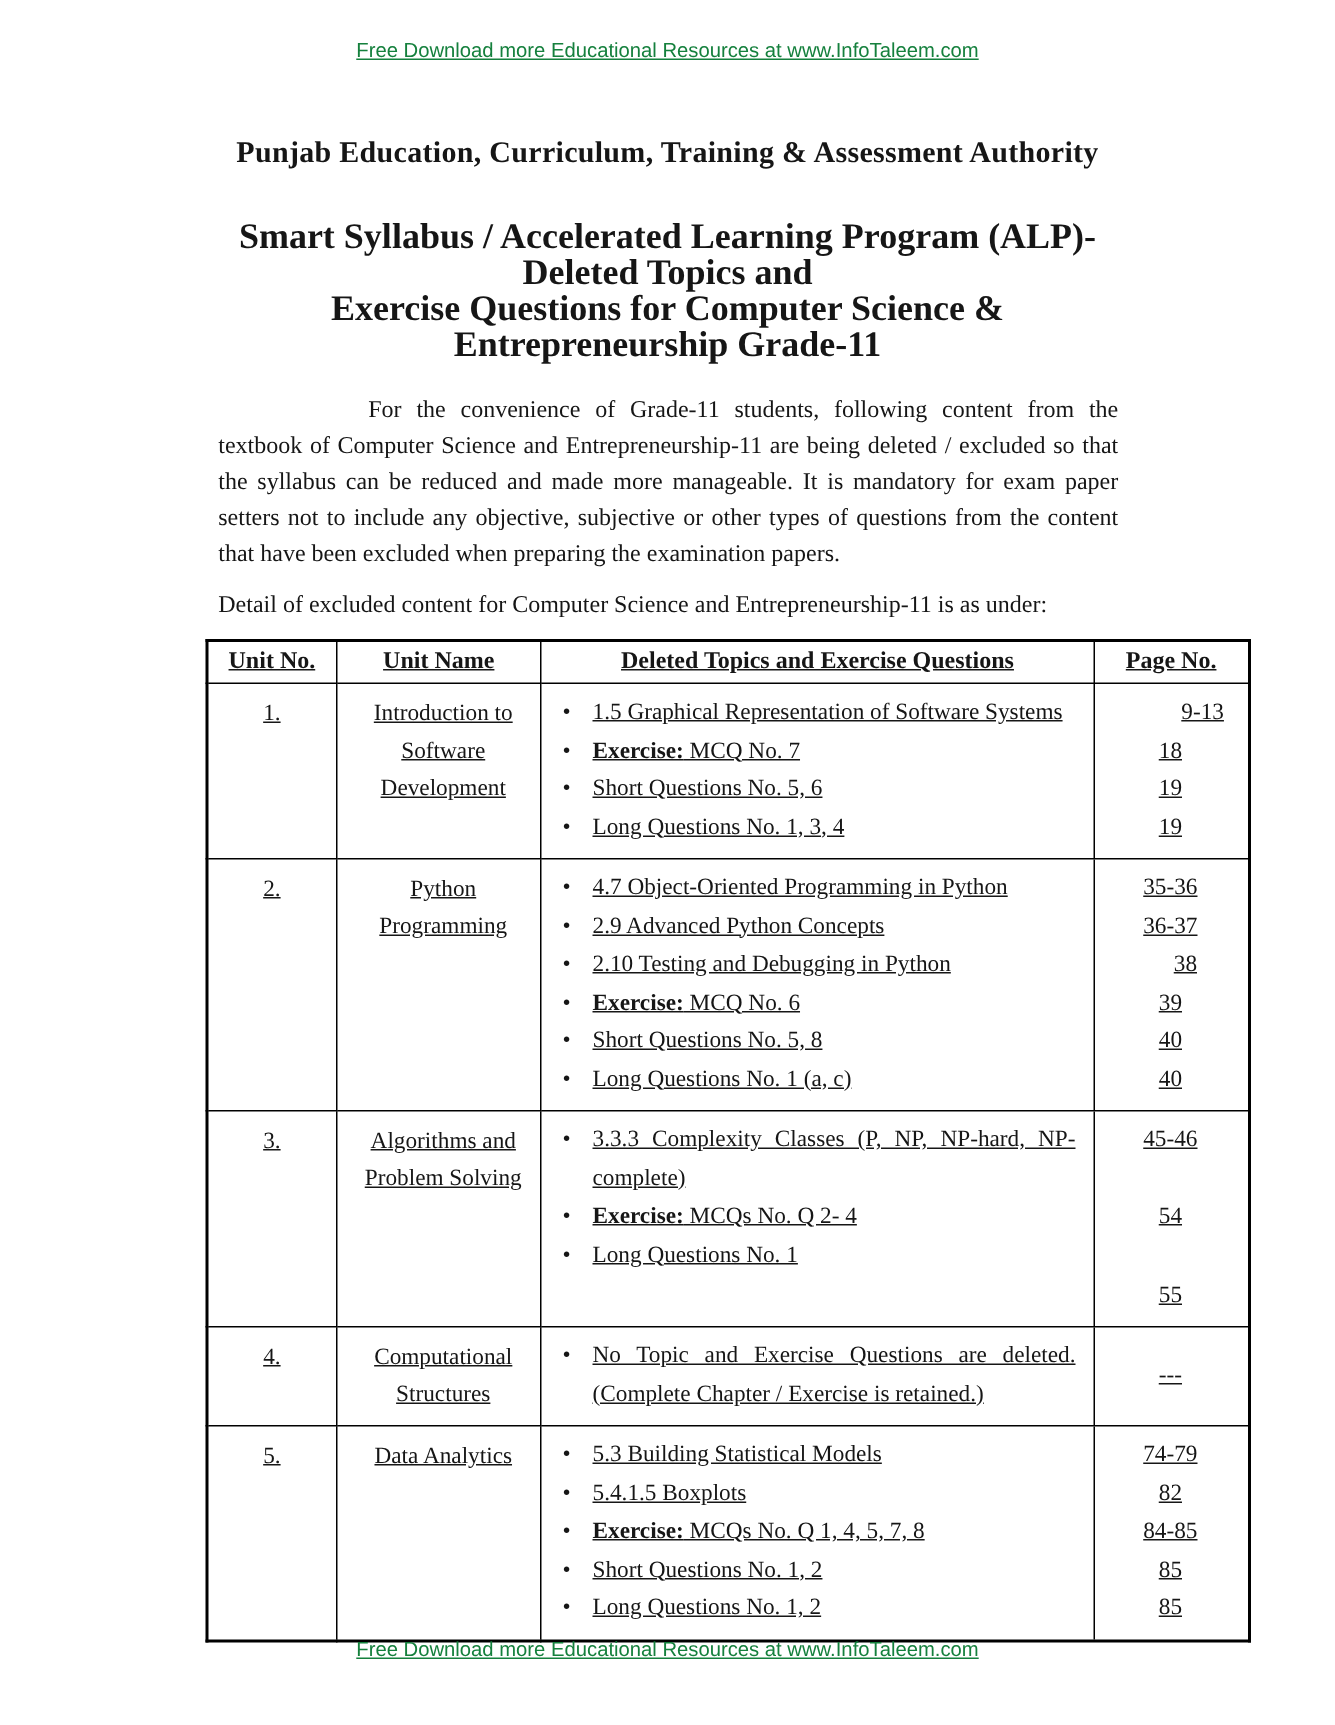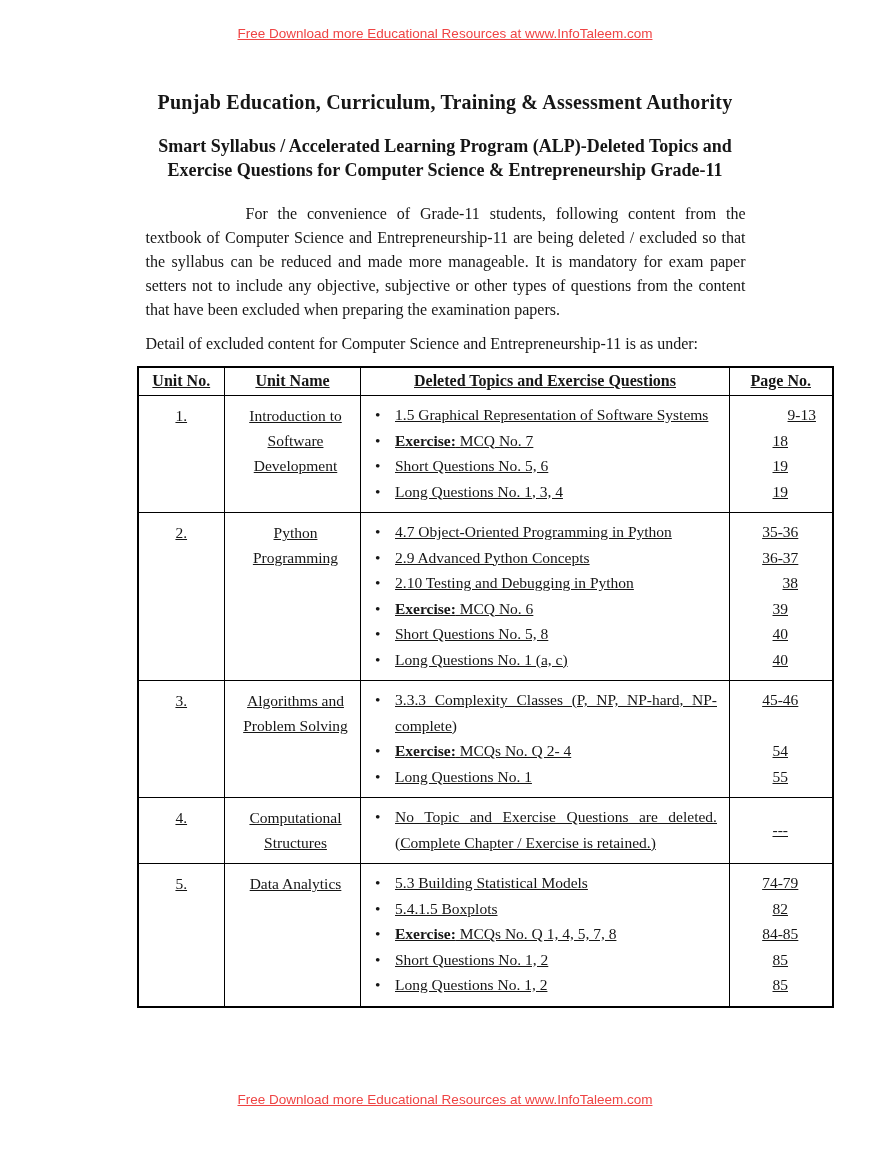--- a/index.html
+++ b/index.html
@@ -11,37 +11,37 @@
     position:relative;
     overflow:hidden;
   }
   .page { width:890px; height:1150px; position:relative; }
   .content { width:617px; margin:0 auto; padding:0; }
 
   .top-link, .bottom-link {
     text-align:center;
     font-family:"Liberation Sans","DejaVu Sans",sans-serif;
     font-size:13.5px;
-    color:#ef4444;
+    color:#15803d;
   }
   .top-link { padding-top:26px; }
   .bottom-link { position:absolute; left:0; right:0; top:1092px; }
   .link-text { text-decoration:underline; cursor:pointer; }
 
   .doc-title {
     margin-top:50px;
     text-align:center;
     font-size:20px;
     font-weight:bold;
     letter-spacing:0.2px;
   }
   .doc-subtitle {
-    margin-top:20px;
-    text-align:center;
-    font-size:18px;
+    margin-top:32px;
+    text-align:center;
+    font-size:24px;
     font-weight:bold;
     line-height:24px;
   }
   .intro {
     margin-top:20px;
     padding:0 8px 0 9px;
     font-size:16px;
     line-height:24px;
     text-align:justify;
     text-indent:100px;
@@ -237,21 +237,21 @@
                 <div class="page-cell" style="grid-row: 1;">45-46</div>
                 <div class="topic-cell" style="grid-row: 2;">
                   <span class="bullet">•</span>
                   <span class="topic-text"><b>Exercise:</b> MCQs No. Q 2- 4</span>
                 </div>
                 <div class="page-cell" style="grid-row: 2;">54</div>
                 <div class="topic-cell" style="grid-row: 3;">
                   <span class="bullet">•</span>
                   <span class="topic-text">Long Questions No. 1</span>
                 </div>
-                <div class="page-cell" style="grid-row: 3;">55</div>
+                <div class="page-cell" style="grid-row: 3; margin-top: 27px;">55</div>
               </div>
             </td>
           </tr>
           <tr class="pv-center">
             <td class="unit-no">4.</td>
             <td class="unit-name">Computational Structures</td>
             <td class="topics-pages" colspan="2">
               <div class="items-grid">
                 <div class="topic-cell" style="grid-row: 1;">
                   <span class="bullet">•</span>

